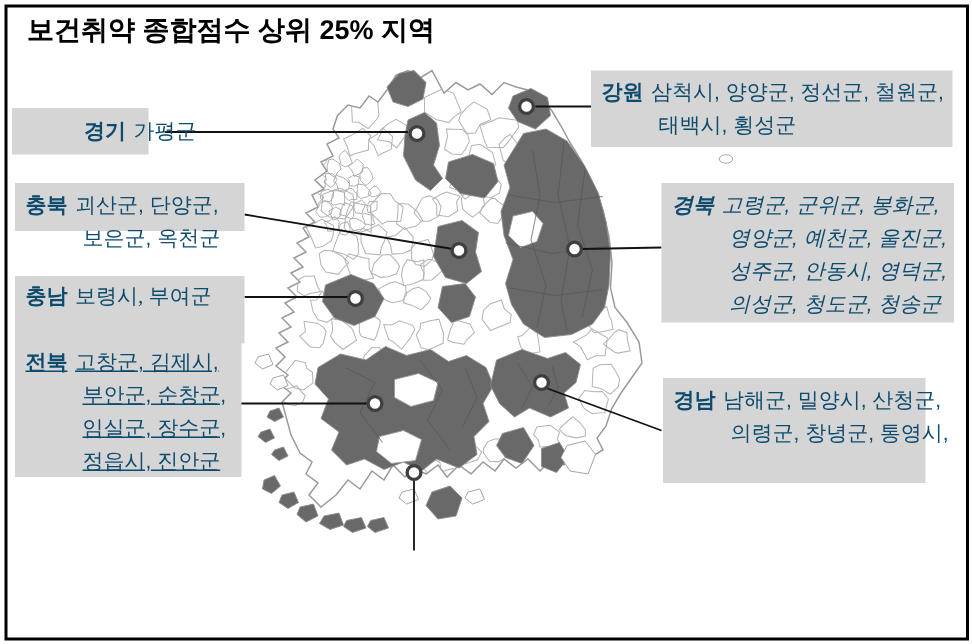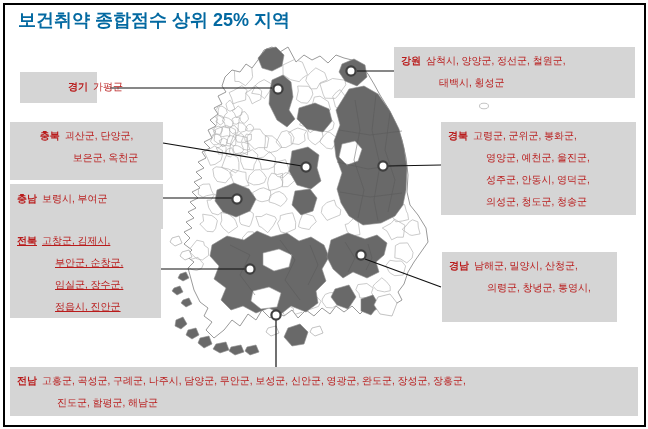--- a/index.html
+++ b/index.html
@@ -1,31 +1,31 @@
 <!DOCTYPE html>
 <html><head>
 <meta charset="utf-8">
 <style>
   html,body{margin:0;padding:0;background:#fff;}
   .stage{position:relative;width:648px;height:429px;background:#fff;overflow:hidden;
          font-family:"Liberation Sans","DejaVu Sans",sans-serif;}
   .frame{position:absolute;left:3px;top:3px;width:639px;height:420px;border:2px solid #000;background:#fff;}
-  .title{position:absolute;left:18px;top:8px;font-size:18px;font-weight:bold;color:#0369a1;letter-spacing:0px;white-space:nowrap;}
+  .title{position:absolute;left:18px;top:8px;font-size:18px;font-weight:bold;color:#000000;letter-spacing:0px;white-space:nowrap;}
   svg.map{position:absolute;left:0;top:0;width:648px;height:429px;}
-  .callout{position:absolute;background:#d5d5d5;color:#b91c1c;font-size:10px;line-height:22px;
+  .callout{position:absolute;background:#d5d5d5;color:#0c4a6e;font-size:14px;line-height:22px;
            padding:3px 7px;box-sizing:border-box;}
   .callout .ln{white-space:nowrap;}
   .callout .prov{font-weight:bold;margin-right:5px;}
   .callout .cont{padding-left:38px;}
-  .c-gyeonggi{left:20px;top:72px;width:77px;height:31px;line-height:24px;padding-left:48px;}
+  .c-gyeonggi{left:8px;top:72px;width:91px;height:31px;line-height:24px;padding-left:48px;}
   .c-gangwon{left:394px;top:47px;width:241px;height:51px;}
-  .c-chungbuk{left:10px;top:122px;width:153px;height:58px;text-align:center;}
-  .c-chungnam{left:10px;top:184px;width:153px;height:45px;line-height:24px;}
+  .c-chungbuk{left:10px;top:122px;width:153px;height:32px;}
+  .c-chungnam{left:10px;top:184px;width:153px;height:45px;line-height:24px;font-family:Liberation Serif, serif;}
   .c-jeonbuk{left:10px;top:227px;width:151px;height:91px;text-decoration:underline;}
-  .c-gyeongbuk{left:441px;top:122px;width:195px;height:93px;}
+  .c-gyeongbuk{left:441px;top:122px;width:195px;height:93px;font-style:italic;}
   .c-gyeongnam{left:442px;top:252px;width:175px;height:70px;}
   .c-jeonnam{left:10px;top:367px;width:628px;height:49px;}
   .c-jeonnam .cont{padding-left:40px;}
 </style>
 </head>
 <body>
 
 <div class="stage">
   <div class="frame"></div>
 
@@ -235,17 +235,13 @@
     <div class="ln cont">영양군, 예천군, 울진군,</div>
     <div class="ln cont">성주군, 안동시, 영덕군,</div>
     <div class="ln cont">의성군, 청도군, 청송군</div>
   </div>
 
   <div class="callout c-gyeongnam">
     <div class="ln"><b class="prov">경남</b><span>남해군, 밀양시, 산청군,</span></div>
     <div class="ln cont">의령군, 창녕군, 통영시,</div>
   </div>
 
-  <div class="callout c-jeonnam">
-    <div class="ln"><b class="prov">전남</b><span>고흥군, 곡성군, 구례군, 나주시, 담양군, 무안군, 보성군, 신안군, 영광군, 완도군, 장성군, 장흥군,</span></div>
-    <div class="ln cont">진도군, 함평군, 해남군</div>
-  </div>
 </div>
 
 </body></html>

